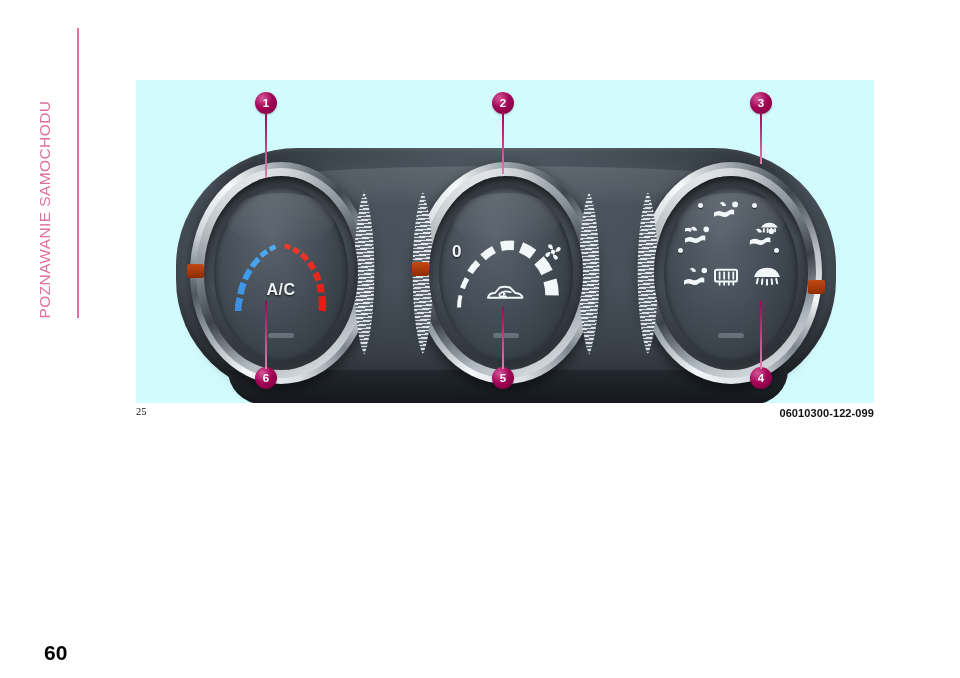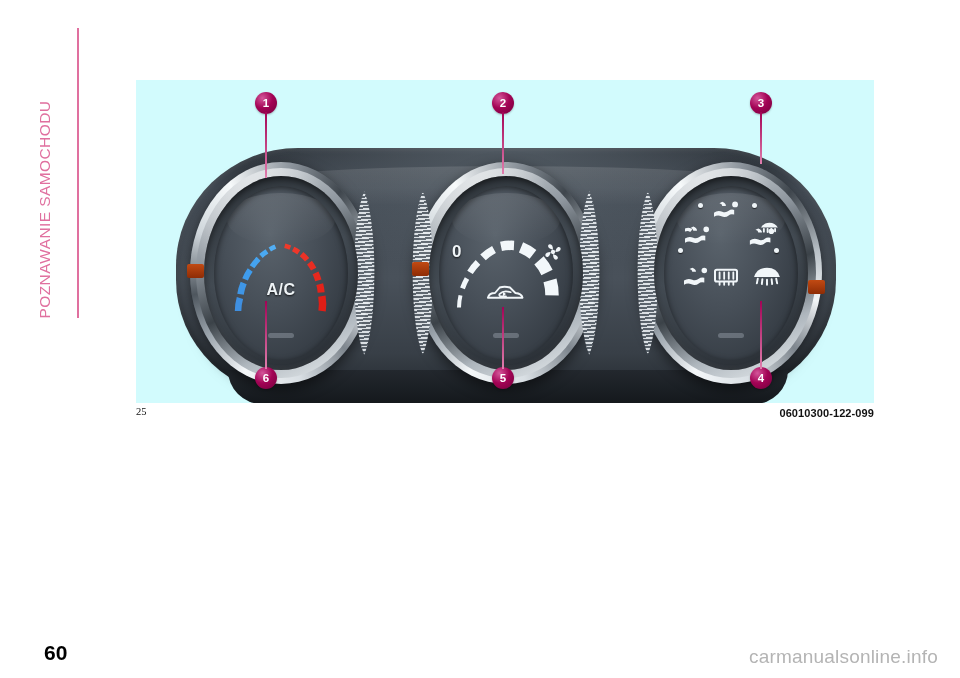--- a/index.html
+++ b/index.html
@@ -557,15 +557,14 @@
 
     </div>
   </div>
 
   <div class="figure-caption-row">
     <div class="fig-num">25</div>
     <div class="fig-code">06010300-122-099</div>
   </div>
 
   <div class="page-number">60</div>
-  <div class="watermark">carmanualsonline.info</div>
 
 </div>
 
 </body></html>

